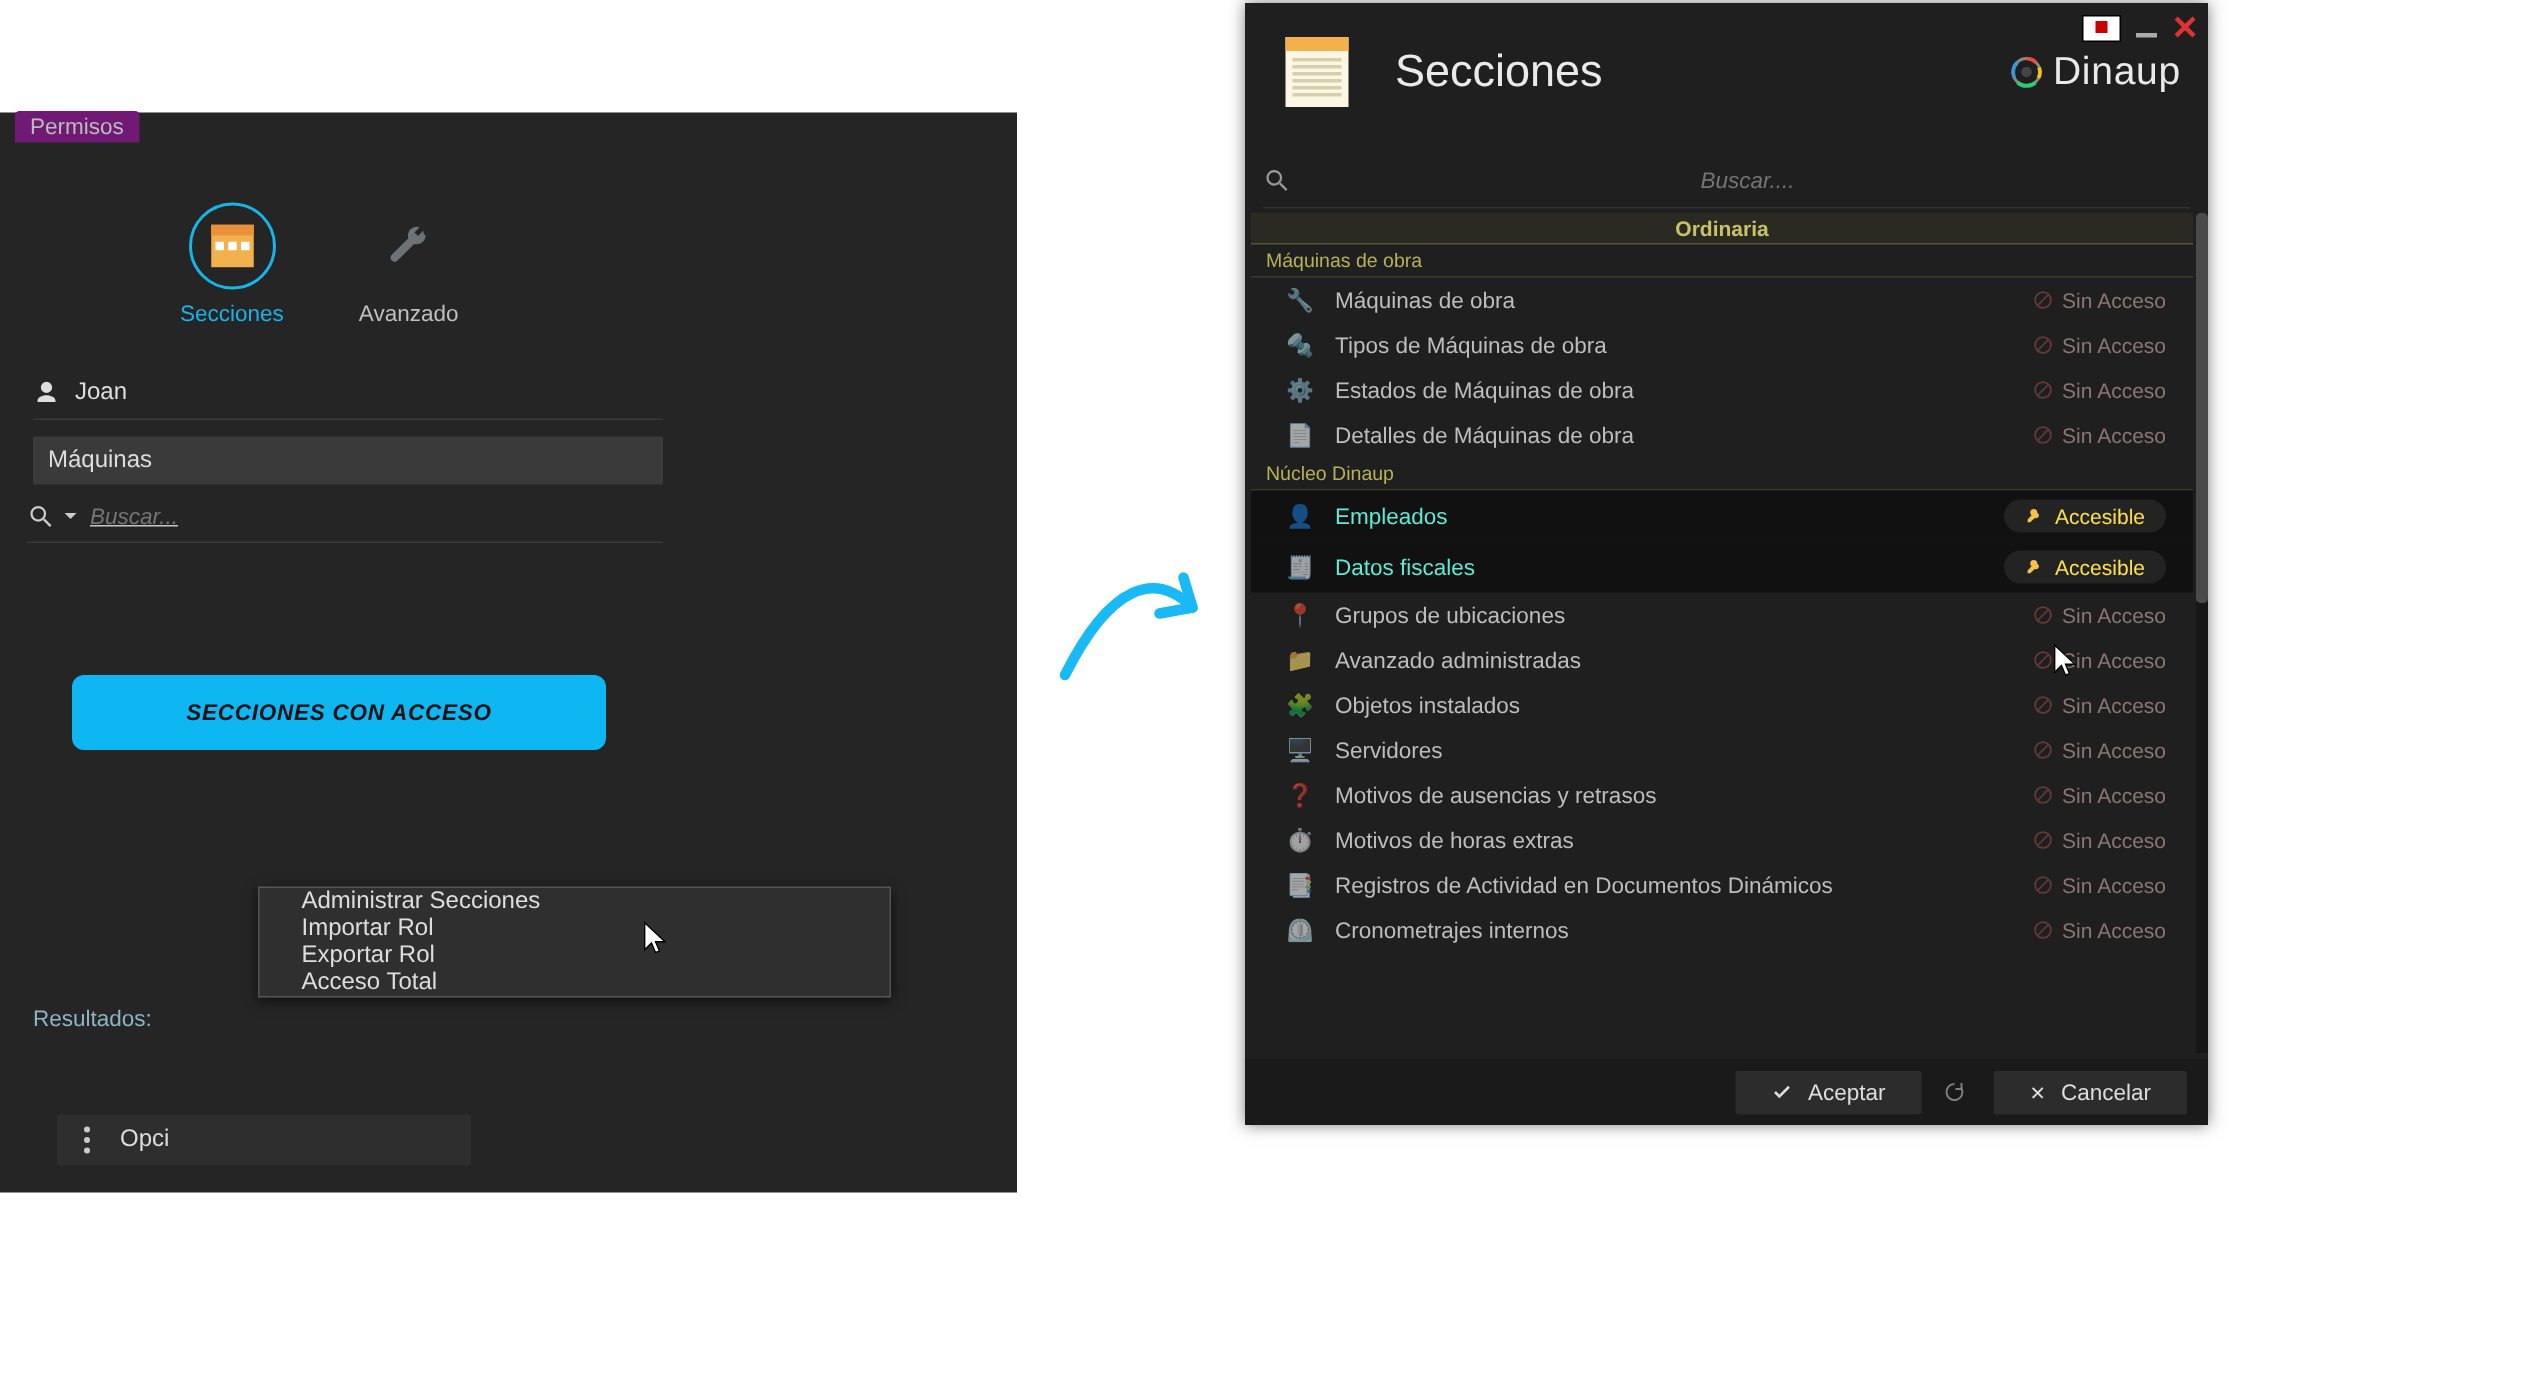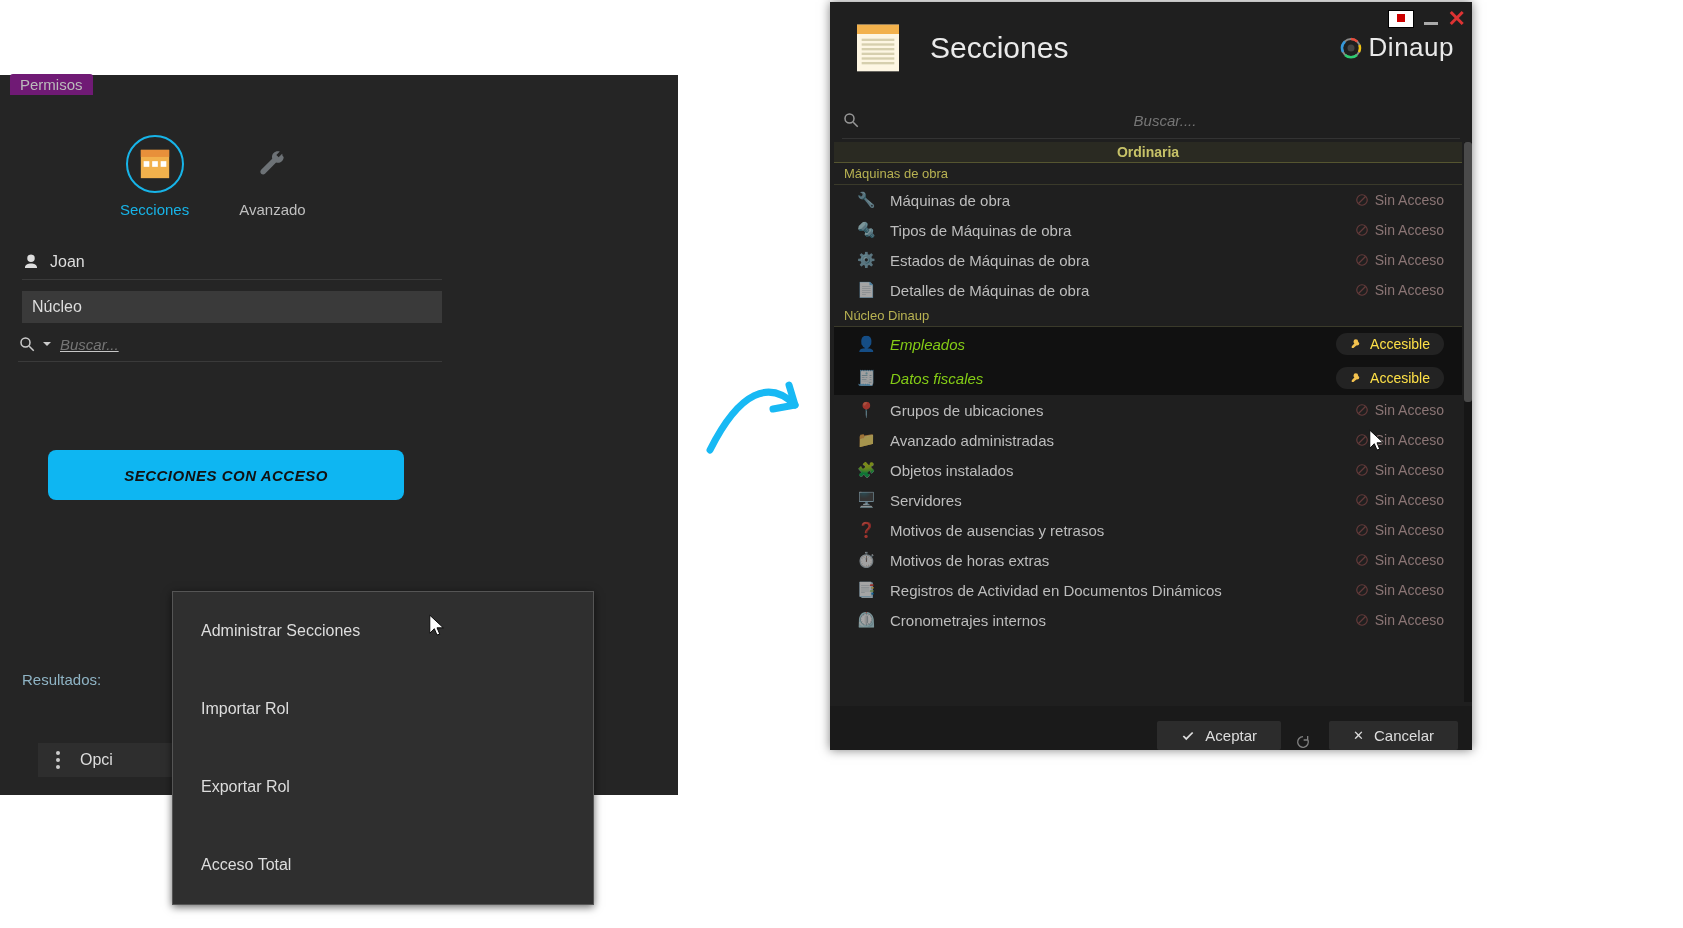--- a/index.html
+++ b/index.html
@@ -81,21 +81,21 @@
   }
 
   .context-menu {
     position: absolute; left: 172px; top: 516px;
     width: 420px;
     background: #2f2f2f;
     border: 1px solid #555;
     box-shadow: 0 2px 8px rgba(0,0,0,0.6);
   }
   .context-menu .ci {
-    padding: 30px 28px; font-size: 16px; color: #ddd; cursor: pointer;
+    padding: 0 28px; font-size: 16px; color: #ddd; cursor: pointer;
   }
 
   .cursor1 {
     position: absolute; left: 428px; top: 538px; width: 18px; height: 26px;
     z-index: 10;
   }
 
   .results-row {
     position: absolute; left: 22px; top: 596px;
     width: 150px; color: #8fb4c5; font-size: 15px;
@@ -173,35 +173,35 @@
     padding: 6px 18px 6px 22px;
     font-size: 15px;
     gap: 12px;
   }
   .row .icon-slot { width: 22px; display:flex; justify-content:center; opacity:0.6;}
   .row .label { flex: 1; color: #bdbdbd;}
   .row .status { display:flex; align-items:center; gap:6px; font-size: 14px;}
   .row .status.no { color: #8b7575;}
   .row .status.no svg { opacity: 0.5;}
   .row.yes { background: #111; }
-  .row.yes .label { color: #84cc16; font-style: italic; }
+  .row.yes .label { color: #5eead4; }
   .row.yes .status { color: #fde047; background:#232323; padding:3px 14px; border-radius: 14px; text-align: center;}
   .scroll-track {
     position: absolute; right: 0; top: 140px; bottom: 48px;
     width: 8px; background: #161616;
   }
   .scroll-thumb {
     position: absolute; right: 0; top: 140px; width: 8px; height: 260px;
     background: #4a4a4a; border-radius: 3px;
   }
 
   .dlg-footer {
     position: absolute; left: 0; right: 0; bottom: 0; height: 44px;
     background: #1a1a1a;
-    display: flex; justify-content: flex-end; align-items: flex-end; gap: 14px;
+    display: flex; justify-content: flex-end; align-items: center; gap: 14px;
     padding: 0 14px;
   }
   .dlg-btn {
     display: flex; align-items: center; gap: 10px;
     background: #2c2c2c; color: #ddd;
     padding: 6px 24px; font-size: 15px; cursor: pointer;
     border-radius: 2px;
   }
   .refresh-ic { width:16px; height:16px; opacity:0.7; margin-right: 4px;}
   .cursor2 { position:absolute; left:1368px; top:428px; width: 18px; height: 26px; z-index: 20;}
@@ -239,21 +239,21 @@
   </div>
 
   <div class="user-row">
     <svg class="tiny-icon" viewBox="0 0 24 24">
         <path fill="#ddd" d="M12 12a5 5 0 100-10 5 5 0 000 10zm0 2c-4 0-8 2-8 5v1h16v-1c0-3-4-5-8-5z"></path>
       </svg>
     <span>Joan</span>
   </div>
 
   <div class="section-label-row">
-    <span>Núcleo</span>
+    <span>Máquinas</span>
   </div>
 
   <div class="search-row">
     <svg class="tiny-icon" viewBox="0 0 24 24">
         <circle cx="10" cy="10" r="6" stroke="#ccc" stroke-width="2" fill="none"></circle>
         <line x1="15" y1="15" x2="21" y2="21" stroke="#ccc" stroke-width="2"></line>
       </svg>
     <svg width="10" height="10" viewBox="0 0 10 10">
         <path d="M1 3l4 4 4-4" fill="#ccc"></path>
       </svg>

